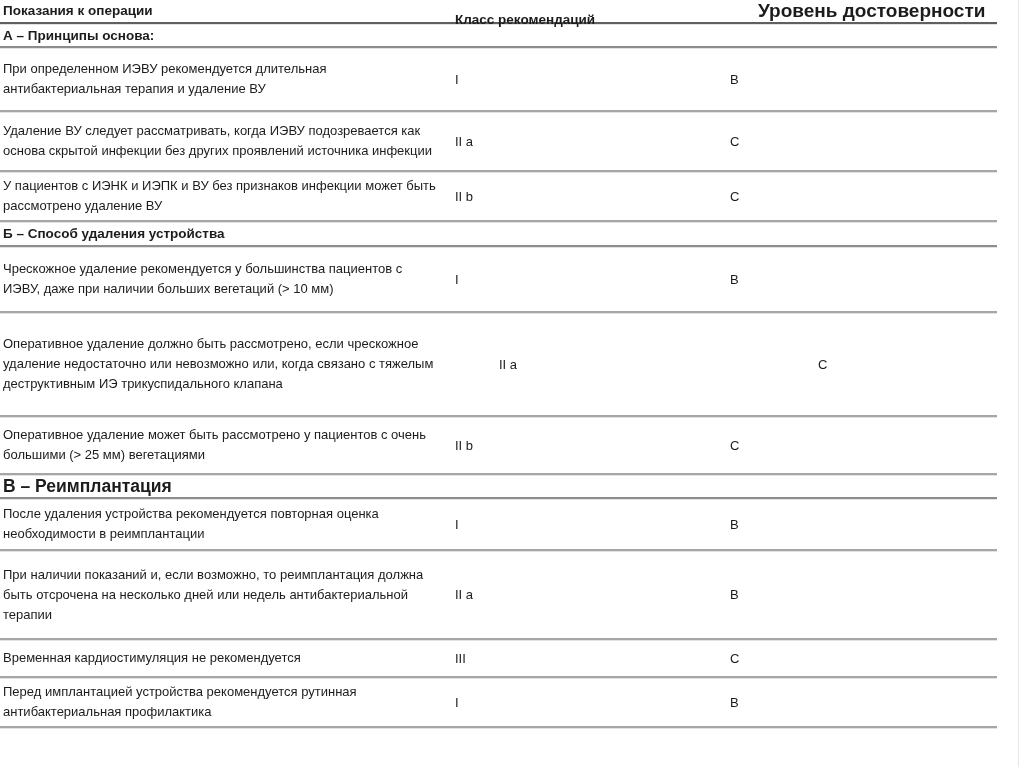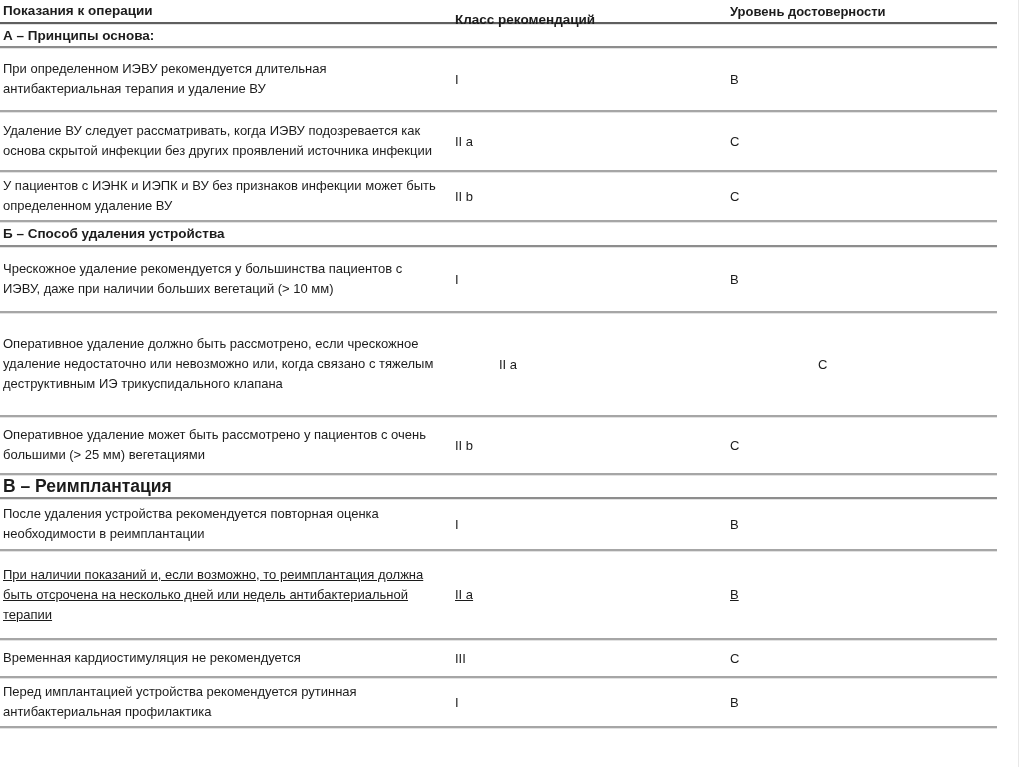--- a/index.html
+++ b/index.html
@@ -31,38 +31,38 @@
     border-bottom: 2px solid #8d8d8d;
     font-weight: 700;
   }
 
   .cell { box-sizing: border-box; }
   .cell-text  { width: 452px; padding-left: 3px; padding-right: 14px; font-size: 13px; line-height: 20px; }
   .cell-class { width: 278px; padding-left: 3px; font-size: 13px; }
   .cell-level { flex: 1; font-size: 13px; }
   .header .cell-text  { font-size: 13.5px; }
   .header .cell-class { font-size: 13.5px; margin-top: 16px; }
-  .header .cell-level { font-size: 13px; }
+  .header .cell-level { font-size: 19px; margin-left: 28px; }
 
   .section-label { padding-left: 3px; width: 100%; }
   .sec-sm .section-label { font-size: 13.5px; }
   .sec-lg .section-label { font-size: 17.5px; }
 
   
   .r0  { height: 24px; }
   .r1  { height: 64px; }
   .r2  { height: 60px; }
   .r3  { height: 50px; }
   .r4  { height: 25px; }
   .r5  { height: 66px; }
   .r6  { height: 104px; gap: 44px; }
   .r7  { height: 58px; }
   .r8  { height: 24px; }
   .r9  { height: 52px; }
-  .r10 { height: 89px; text-decoration: underline; }
+  .r10 { height: 89px; }
   .r11 { height: 38px; }
   .r12 { height: 32px; }
   .r13 { height: 50px; }
 
   .slide-edge {
     position: absolute;
     left: 1018px; top: 0;
     width: 1px; height: 767px;
     background: #e8e8e8;
   }
@@ -85,21 +85,21 @@
           <div class="cell cell-text">При определенном ИЭВУ рекомендуется длительная антибактериальная терапия и удаление ВУ</div>
           <div class="cell cell-class">I</div>
           <div class="cell cell-level">B</div>
         </div>
         <div class="row data r2">
           <div class="cell cell-text">Удаление ВУ следует рассматривать, когда ИЭВУ подозревается как основа скрытой инфекции без других проявлений источника инфекции</div>
           <div class="cell cell-class">II a</div>
           <div class="cell cell-level">C</div>
         </div>
         <div class="row data r3">
-          <div class="cell cell-text">У пациентов с ИЭНК и ИЭПК и ВУ без признаков инфекции может быть определенном удаление ВУ</div>
+          <div class="cell cell-text">У пациентов с ИЭНК и ИЭПК и ВУ без признаков инфекции может быть рассмотрено удаление ВУ</div>
           <div class="cell cell-class">II b</div>
           <div class="cell cell-level">C</div>
         </div>
         <div class="row section r4 sec-sm">
           <div class="cell section-label">Б – Способ удаления устройства</div>
         </div>
         <div class="row data r5">
           <div class="cell cell-text">Чрескожное удаление рекомендуется у большинства пациентов с ИЭВУ, даже при наличии больших вегетаций (&gt; 10 мм)</div>
           <div class="cell cell-class">I</div>
           <div class="cell cell-level">B</div>

